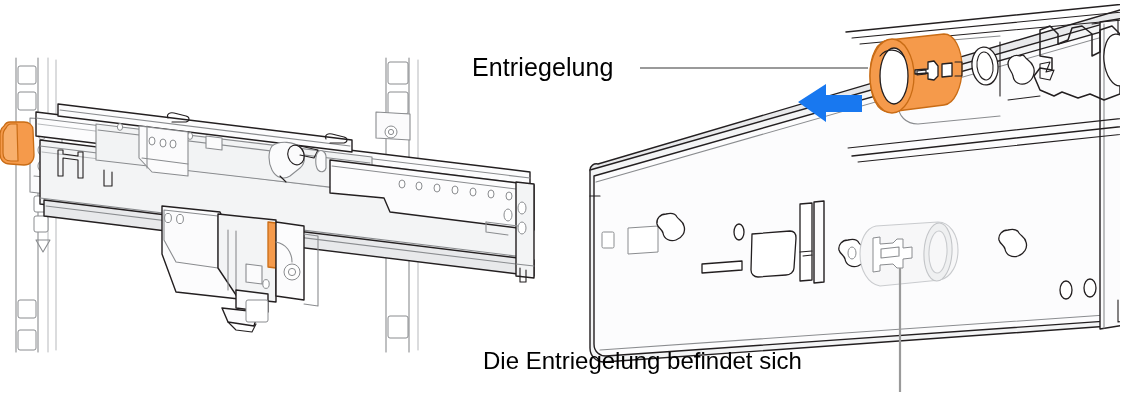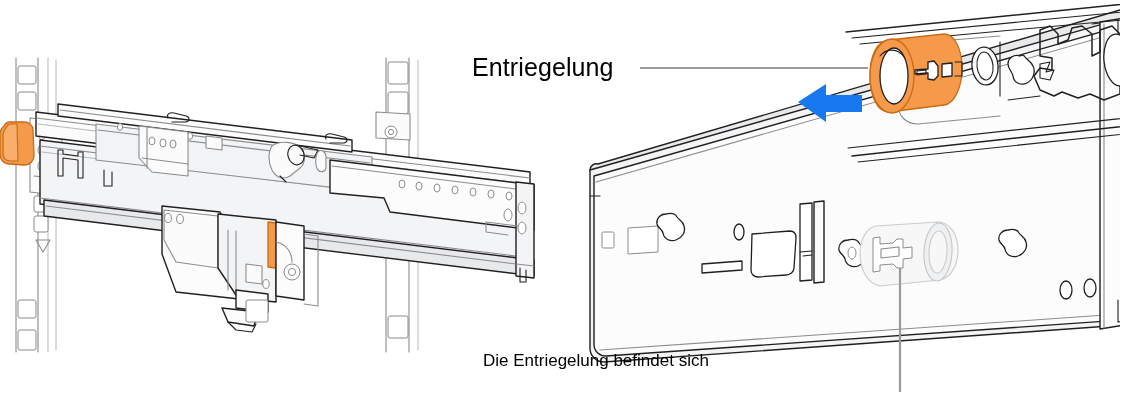--- a/index.html
+++ b/index.html
@@ -33,21 +33,21 @@
   #label-entriegelung {
     left: 472px;
     top: 52px;
     font-size: 25px;
     line-height: 30px;
   }
   #caption-block {
     position: absolute;
     left: 483px;
     top: 346px;
-    font-size: 17px;
+    font-size: 24px;
     line-height: 30px;
     color: #000;
   }
   #caption-block div { white-space: nowrap; }
 </style>
 </head>
 <body>
 
 <div id="stage">
 

